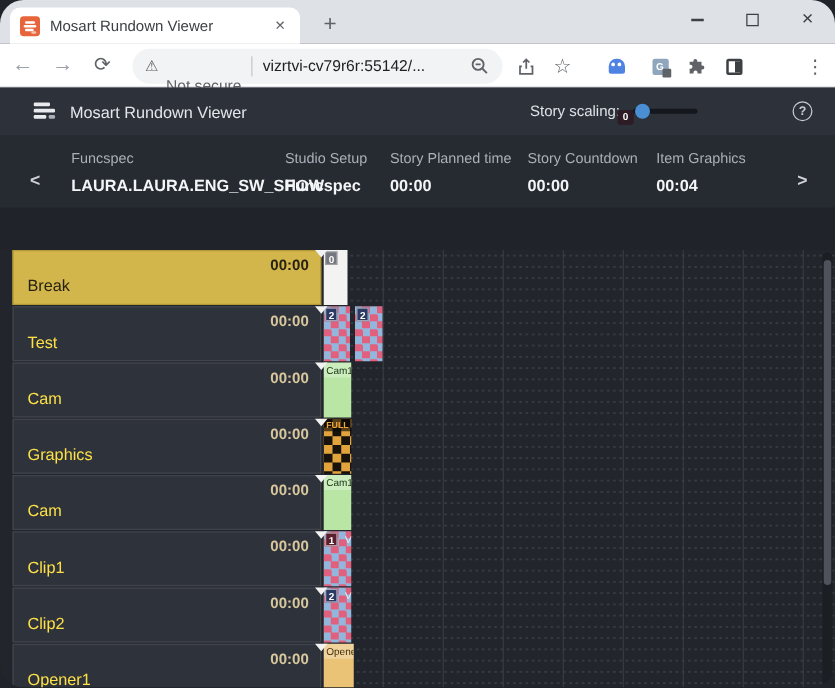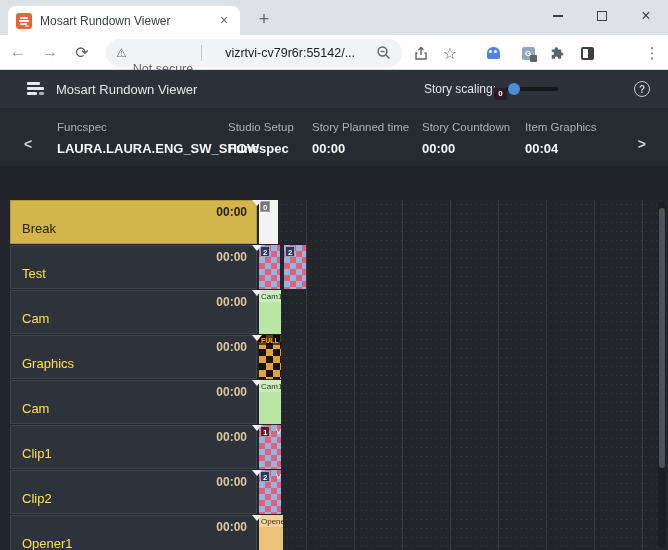--- a/index.html
+++ b/index.html
@@ -1,18 +1,18 @@
 <!DOCTYPE html>
 <html><head>
 <meta charset="utf-8">
 <style>
   * { margin:0; padding:0; box-sizing:border-box; }
   html,body { width:668px; height:550px; overflow:hidden; background:#202329;
     font-family:"Liberation Sans", sans-serif; }
-  .page { position:relative; width:668px; height:550px; overflow:hidden; }
+  .page { position:relative; width:668px; height:550px; overflow:hidden;border-radius:19px; }
 
   
   .tabstrip { position:absolute; left:0; top:0; width:668px; height:35px; background:#dee1e6; }
   .tab { position:absolute; left:8px; top:6px; width:232px; height:29px; background:#fff;
     border-radius:8px 8px 0 0; display:flex; align-items:center; padding:0 8px; }
   .favicon { width:16px; height:16px; border-radius:3px; background:#e8643a; position:relative; flex:0 0 16px; }
   .favicon i { position:absolute; height:2px; background:#fff; border-radius:1px; }
   .favicon .b1 { left:4px; top:4px; width:8px; }
   .favicon .b2 { left:3px; top:7px; width:10px; }
   .favicon .b3 { left:4px; top:10px; width:7px; }
@@ -32,21 +32,21 @@
   .toolbar { position:absolute; left:0; top:35px; width:668px; height:35px; background:#fff;
     display:flex; align-items:center; border-bottom:1px solid #dadce0; }
   .navbtn { width:28px; height:28px; display:flex; align-items:center; justify-content:center;
     font-size:17px; color:#9aa0a6; margin-left:4px; }
   .navbtn.reload { color:#5f6368; font-size:16px; }
   .omnibox { position:absolute; left:106px; top:4px; width:296px; height:28px; background:#f1f3f4;
     border-radius:14px; display:flex; align-items:center; padding:0 10px; }
   .warn { color:#5f6368; font-size:12px; margin-right:6px; }
   .sec-label { color:#5f6368; font-size:12.5px; white-space:nowrap;margin-top:32px; }
   .ob-div { width:1px; height:16px; background:#c4c7cb; margin:0 8px; }
-  .url { color:#202124; font-size:12.5px; white-space:nowrap; overflow:hidden; flex:1;text-align:center; }
+  .url { color:#202124; font-size:12.5px; white-space:nowrap; overflow:hidden; flex:1; }
   .zoomico { flex:0 0 16px; margin-left:6px; }
   .tb-ico { position:absolute; top:9px; width:18px; height:18px; display:flex; align-items:center;
     justify-content:center; color:#5f6368; }
   .star { font-size:16px; }
   .ghost { width:13px; height:12px; background:#4f83e3; border-radius:6px 6px 2px 2px; position:relative; }
   .ghost:after { content:""; position:absolute; left:2px; top:3px; width:3px; height:3px; background:#fff;
     border-radius:50%; box-shadow:5px 0 0 #fff; }
   .ext-badge { position:absolute; left:494px; top:53px; min-width:13px; height:12px; background:#2d1b26;
     color:#fff; font-size:8px; font-weight:bold; text-align:center; line-height:12px; border-radius:3px;
     padding:0 2px; z-index:5; }

